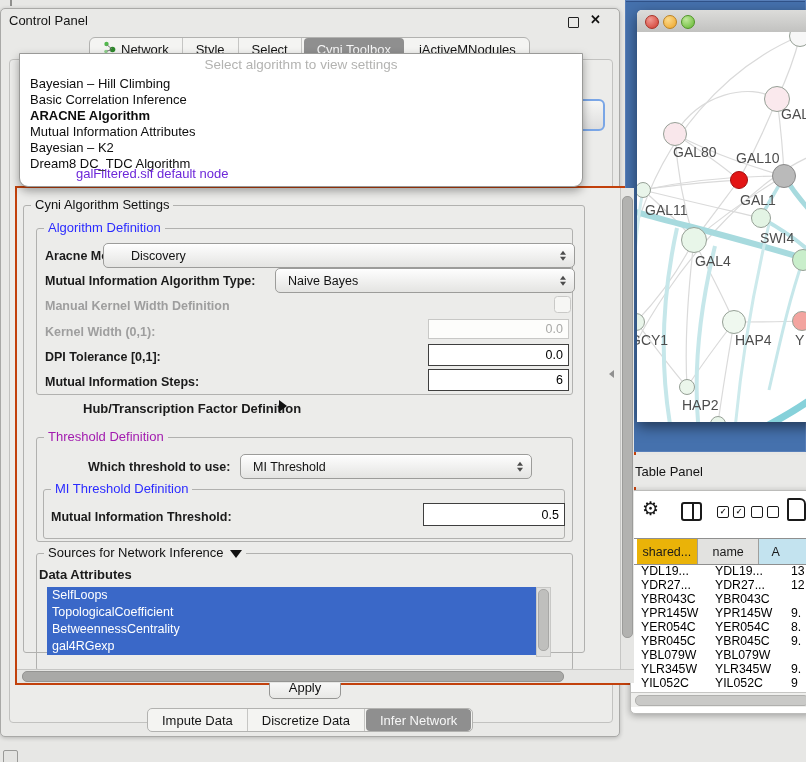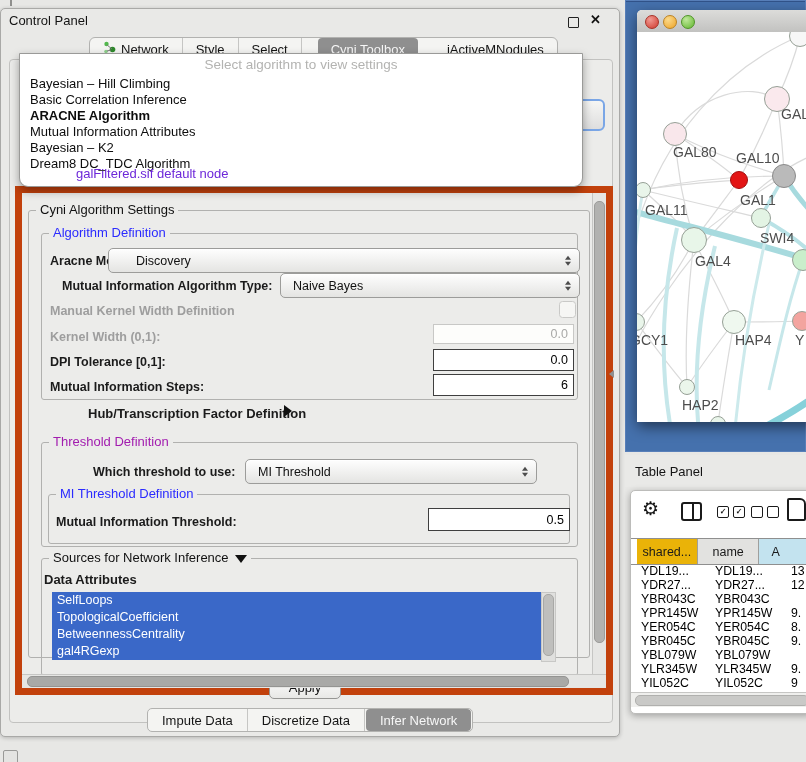--- a/index.html
+++ b/index.html
@@ -14,38 +14,38 @@
       border:1px solid #a9a9a7;border-radius:5px;box-shadow:0 1px 4px rgba(0,0,0,.22);}
   .cp-title{left:8px;top:4px;font-size:13px;color:#141414;}
   .float-ic{right:40px;top:8px;width:9px;height:9px;border:1.5px solid #222;border-radius:1px;}
   .close-ic{right:18px;top:3px;font-size:13px;font-weight:bold;color:#111;}
   
   .tabbar{left:88px;top:28px;height:22px;display:flex;align-items:stretch;
           background:#f4f4f2;border:1px solid #b2b2b0;border-radius:6px 6px 0 0;overflow:hidden;}
   .tab{display:flex;align-items:center;gap:5px;padding:0 13px;font-size:13px;color:#151515;
        border-right:1px solid #c6c6c4;cursor:default;justify-content:flex-end;}
   .tab:last-child{border-right:none;}
-  .tab.active{background:#8f8f8f;color:#f7f7f7;border-radius:4px;border-right:none;margin:0 16px;}
+  .tab.active{background:#8f8f8f;color:#f7f7f7;border-radius:4px;border-right:none;margin:0 2px;}
   
   .content{left:8px;top:50px;width:602px;height:662px;background:#ececea;
            border:1px solid #c2c2c0;border-radius:4px;}
   
   .ghost-combo{left:566px;top:90px;width:34px;height:28px;border:2px solid #7aa6e6;border-radius:6px;
                background:linear-gradient(#f6f6f4,#dedede);z-index:4;}
   
   .popup{left:18px;top:44px;width:562px;height:132px;background:#ffffff;
          border:1px solid #9a9a98;border-radius:0 0 9px 9px;z-index:30;
          box-shadow:0 4px 10px rgba(0,0,0,.35);}
   .popup .prompt{left:0;top:3px;width:100%;text-align:center;font-size:13.5px;color:#b3b3b1;}
   .popup .opt{left:10px;height:16px;line-height:16px;font-size:13px;color:#0d0d0d;}
   .popup .opt.bold{font-weight:bold;}
   .popup .ghost-txt{left:56px;top:112px;font-size:13px;color:#6d28d9;}
   
   .scrollbox{left:14px;top:177px;width:584px;height:495px;background:#ececea;
-             border:7px solid #c2410c;overflow:hidden;}
+             border:2px solid #c2410c;overflow:hidden;padding-left:33px;}
   .vscroll{position:absolute;right:0;top:0;width:13px;bottom:13px;background:#e6e6e4;border-left:1px solid #c6c6c4;z-index:3;}
   .vthumb{position:absolute;left:1px;top:8px;width:9px;height:440px;background:#b2b2b0;border:1px solid #9c9c9a;border-radius:5px;}
   .hscroll{position:absolute;left:0;bottom:0;height:13px;right:0;background:#e6e6e4;border-top:1px solid #c6c6c4;z-index:3;}
   .hthumb{position:absolute;left:5px;top:1px;height:9px;width:540px;background:#a9a9a7;border:1px solid #949492;border-radius:5px;}
   
   .fs{position:absolute;border:1px solid #b1b1af;border-radius:3px;}
   .leg{position:absolute;background:#ececea;padding:0 4px;font-size:13px;color:#111;white-space:nowrap;z-index:2;}
   .lbl{position:absolute;font-size:12.5px;font-weight:bold;color:#1b1b1b;white-space:nowrap;}
   .lbl.dis{color:#9e9e9e;}
   
@@ -180,21 +180,21 @@
 
     <div class="lbl" style="left:28px;top:61px;">Aracne Mode:</div>
     <div class="combo" style="left:86px;top:55px;width:470px;height:23px;">
       <span class="val" style="padding-left:27px;">Discovery</span>
       <span class="spin">
           <span class="up"></span>
           <span class="dn"></span>
         </span>
     </div>
 
-    <div class="lbl" style="left:40px;top:86px;">Mutual Information Algorithm Type:</div>
+    <div class="lbl" style="left:28px;top:86px;">Mutual Information Algorithm Type:</div>
     <div class="combo" style="left:258px;top:80px;width:298px;height:23px;">
       <span class="val" style="padding-left:12px;">Naive Bayes</span>
       <span class="spin">
           <span class="up"></span>
           <span class="dn"></span>
         </span>
     </div>
 
     <div class="lbl dis" style="left:28px;top:111px;">Manual Kernel Width Definition</div>
     <div class="chk" style="left:537px;top:108px;"></div>

